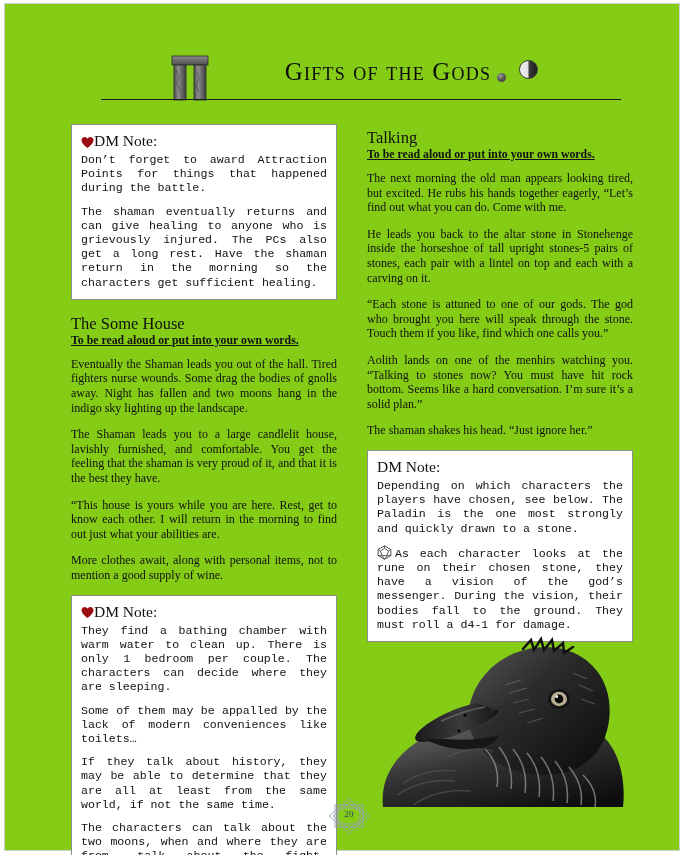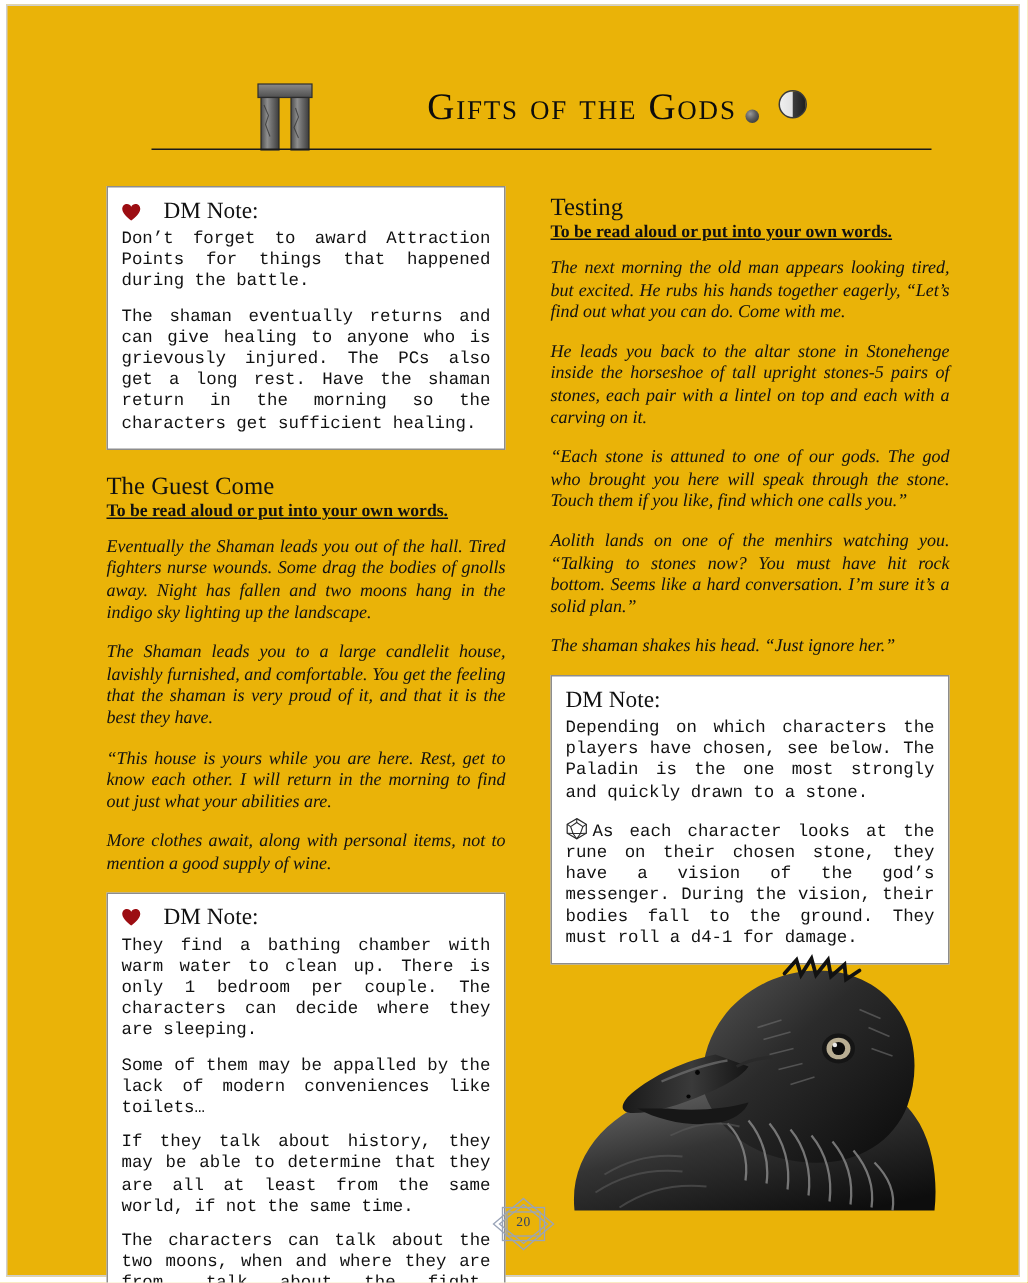--- a/index.html
+++ b/index.html
@@ -16,21 +16,21 @@
     position: relative;
   }
   .page {
     position: absolute;
     left: 4px;
     top: 3px;
     width: 676px;
     height: 848px;
     border: 1px solid #cfcfcf;
     box-sizing: border-box;
-    background: #eab308;
+    background: #84cc16;
   }
 
   
   .header {
     position: absolute;
     left: 60px;
     top: 48px;
     width: 560px;
     height: 58px;
   }
@@ -106,21 +106,21 @@
     box-sizing: border-box;
     margin-bottom: 14px;
     background: #ffffff;
   }
   .note-head {
     font-size: 15.5px;
     line-height: 18px;
     margin-bottom: 3px;
     display: flex;
     align-items: center;
-    gap: 15px;
+    gap: 0;
   }
   .heart-icon {
     display: inline-block;
     width: 13px;
     height: 13px;
     position: relative;
     top: 0px;
     flex: 0 0 auto;
   }
   .note-body {
@@ -140,21 +140,20 @@
   }
   .sec-sub {
     font-size: 11.8px;
     font-weight: bold;
     line-height: 14px;
     margin: 0 0 10px 0;
     text-decoration: underline;
   }
   .read-aloud {
     font-size: 12px;
-    font-style: italic;
     line-height: 14.6px;
     text-align: justify;
     margin: 0 0 12px 0;
   }
 
   
   .d20-icon {
     display: inline-block;
     width: 15px;
     height: 15px;
@@ -238,21 +237,21 @@
             <path d="M8 14.2 C8 14.2 0.6 9.2 0.6 4.8 C0.6 2.3 2.4 0.7 4.5 0.7 C6 0.7 7.3 1.6 8 2.9 C8.7 1.6 10 0.7 11.5 0.7 C13.6 0.7 15.4 2.3 15.4 4.8 C15.4 9.2 8 14.2 8 14.2 Z" fill="#9c0d12"></path>
           </svg>
         </span>
         <span>DM Note:</span>
       </div>
       <p class="note-body">Don’t forget to award Attraction Points for things that happened during the battle.</p>
       <p class="note-body">The shaman eventually returns and can give healing to anyone who is grievously injured. The PCs also get a long rest. Have the shaman return in the morning so the characters get sufficient healing.</p>
     </div>
 
     <div>
-      <div class="sec-title">The Guest Come</div>
+      <div class="sec-title">The Some House</div>
       <div class="sec-sub">To be read aloud or put into your own words.</div>
       <p class="read-aloud">Eventually the Shaman leads you out of the hall. Tired fighters nurse wounds. Some drag the bodies of gnolls away. Night has fallen and two moons hang in the indigo sky lighting up the landscape.</p>
       <p class="read-aloud">The Shaman leads you to a large candlelit house, lavishly furnished, and comfortable. You get the feeling that the shaman is very proud of it, and that it is the best they have.</p>
       <p class="read-aloud">“This house is yours while you are here. Rest, get to know each other. I will return in the morning to find out just what your abilities are.</p>
       <p class="read-aloud">More clothes await, along with personal items, not to mention a good supply of wine.</p>
     </div>
 
     <div class="note-box">
       <div class="note-head">
         <span class="heart-icon">
@@ -266,21 +265,21 @@
       <p class="note-body">Some of them may be appalled by the lack of modern conveniences like toilets…</p>
       <p class="note-body">If they talk about history, they may be able to determine that they are all at least from the same world, if not the same time.</p>
       <p class="note-body">The characters can talk about the two moons, when and where they are from, talk about the fight, commiserate, and see how they feel about each other depending on Attraction Points.</p>
     </div>
 
   </div>
 
   <div class="col col-right">
 
     <div>
-      <div class="sec-title">Testing</div>
+      <div class="sec-title">Talking</div>
       <div class="sec-sub">To be read aloud or put into your own words.</div>
       <p class="read-aloud">The next morning the old man appears looking tired, but excited. He rubs his hands together eagerly, “Let’s find out what you can do. Come with me.</p>
       <p class="read-aloud">He leads you back to the altar stone in Stonehenge inside the horseshoe of tall upright stones-5 pairs of stones, each pair with a lintel on top and each with a carving on it.</p>
       <p class="read-aloud">“Each stone is attuned to one of our gods. The god who brought you here will speak through the stone. Touch them if you like, find which one calls you.”</p>
       <p class="read-aloud">Aolith lands on one of the menhirs watching you. “Talking to stones now? You must have hit rock bottom. Seems like a hard conversation. I’m sure it’s a solid plan.”</p>
       <p class="read-aloud">The shaman shakes his head. “Just ignore her.”</p>
     </div>
 
     <div class="note-box">
       <div class="note-head">

